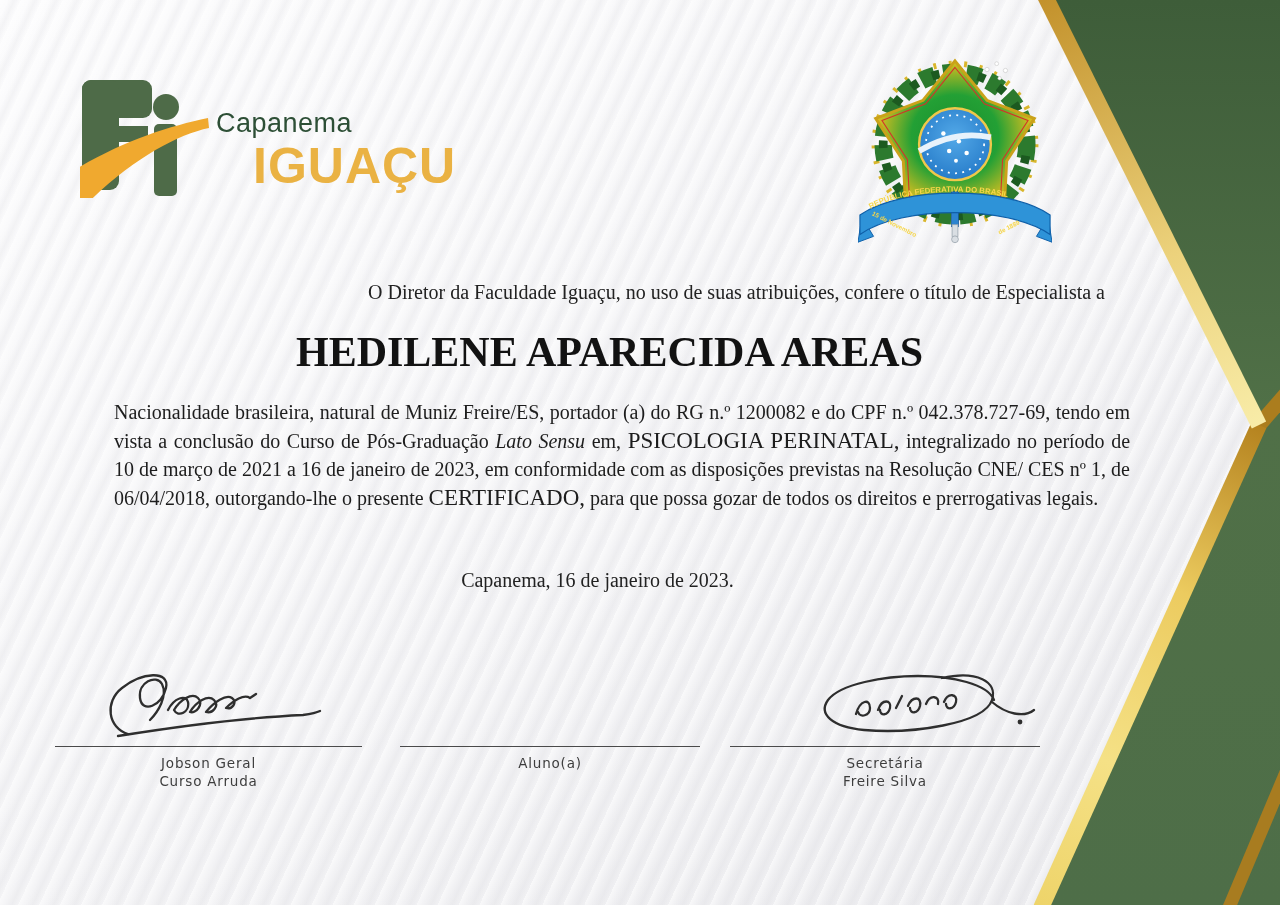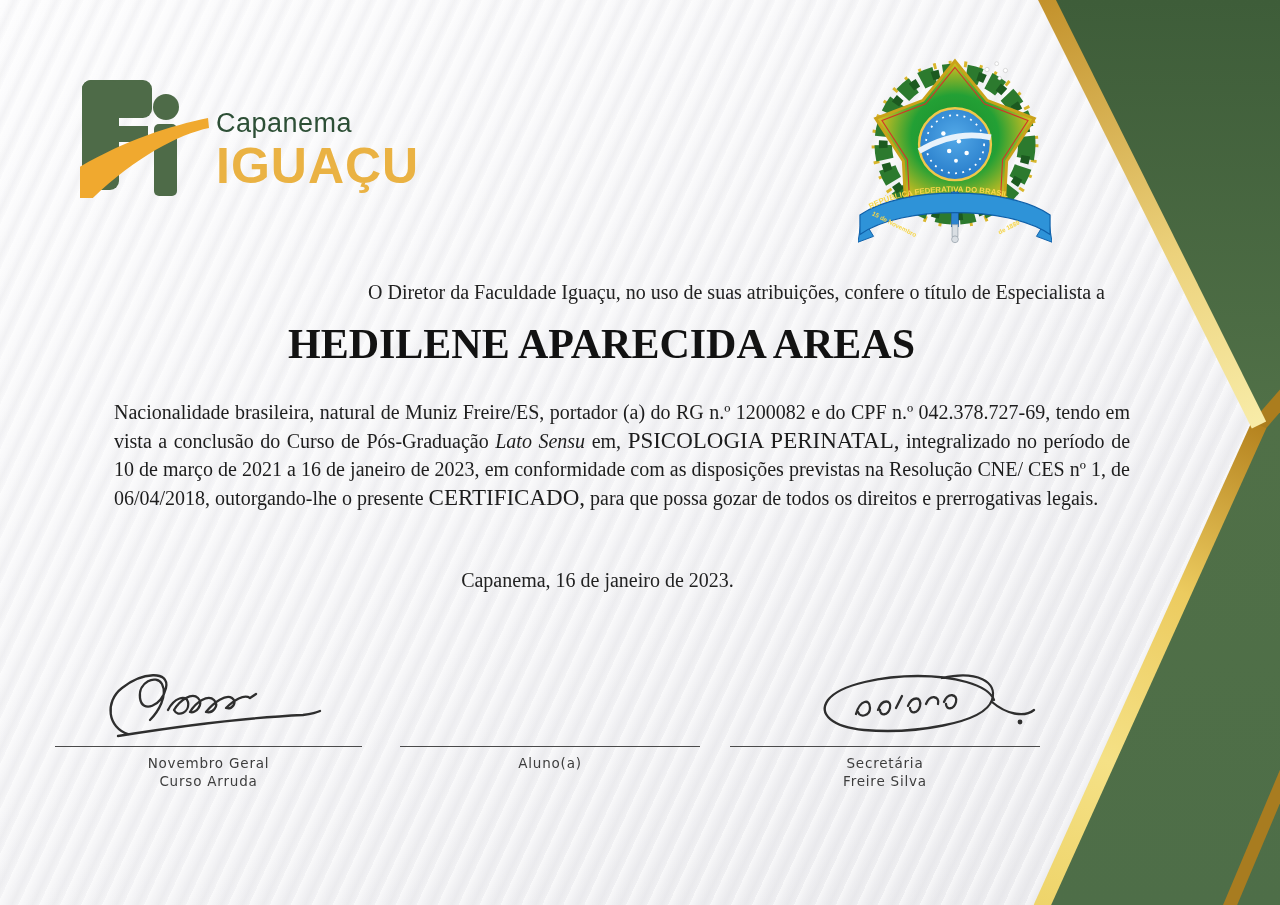--- a/index.html
+++ b/index.html
@@ -9,27 +9,27 @@
       repeating-linear-gradient(115deg, rgba(255,255,255,.55) 0px, rgba(255,255,255,0) 7px, rgba(206,206,212,.18) 13px, rgba(255,255,255,0) 19px),
       linear-gradient(150deg,#fcfcfd 0%,#f4f4f6 55%,#ebebee 100%);
     font-family:"Liberation Serif",serif;color:#1e1e1e;
   }
   .deco{position:absolute;inset:0;pointer-events:none;}
   
   .brand{position:absolute;left:80px;top:78px;width:420px;height:130px;}
   .brand-mark{position:absolute;left:0;top:0;}
   .brand-text{position:absolute;left:136px;top:30px;font-family:"Liberation Sans",sans-serif;}
   .brand-line1{font-size:27px;font-weight:500;color:#2d4f36;letter-spacing:.5px;}
-  .brand-line2{font-size:50px;font-weight:800;color:#eab243;letter-spacing:1px;margin-top:-2px;}
+  .brand-line2{font-size:50px;font-weight:800;color:#eab243;letter-spacing:1px;margin-top:-2px;margin-left:37px;}
   
   .emblem{position:absolute;left:858px;top:54px;}
   
   .intro{position:absolute;left:90px;top:281px;width:1015px;text-align:right;font-size:20px;color:#222;}
   .recipient{position:absolute;left:90px;top:316px;width:1015px;text-align:center;
-    font-size:42px;font-weight:700;color:#121212;margin:4px;letter-spacing:0;}
+    font-size:42px;font-weight:700;color:#121212;margin:12px;letter-spacing:0;}
   .bodytext{position:absolute;left:98px;top:382px;width:1016px;font-size:20px;line-height:28.5px;
     text-align:justify;color:#1d1d1d;margin:16px;}
   .bodytext .lg{font-size:23px;}
   .bodytext em{font-style:italic;}
   .place-date{position:absolute;left:90px;top:569px;width:1015px;text-align:center;font-size:20px;color:#222;}
   
   .sig{position:absolute;top:746px;font-family:"DejaVu Sans",sans-serif;color:#3d3d3d;}
   .sig-line{border-top:1.4px solid #4a4a4a;height:0;margin-bottom:7px;}
   .sig-role,.sig-name{text-align:center;font-size:13.5px;letter-spacing:.8px;line-height:18px;}
   .sig-1{left:55px;width:307px;}
@@ -161,21 +161,21 @@
   </svg>
   <svg class="scribble" style="left:792px;top:664px;" width="250" height="85" viewBox="0 0 250 85" aria-hidden="true">
     <path d="M150,14 C185,6 206,18 200,36 C192,60 120,70 72,66 C40,63 26,50 36,36 C48,20 92,12 126,12 C160,12 196,20 202,36"></path>
     <path d="M64,50 C68,36 78,34 78,44 C78,52 68,54 66,48 M86,46 C90,34 100,36 98,44 C96,52 88,52 88,46 M104,44 L110,32 M116,42 C120,32 130,32 128,42 C126,50 118,50 118,44 M134,40 C138,30 148,32 146,40 M152,38 C156,28 166,30 164,38 C162,46 154,46 154,40"></path>
     <path d="M200,38 C214,50 232,54 242,46"></path>
     <circle cx="228" cy="58" r="2.4" fill="#2e2e2e" stroke="none"></circle>
   </svg>
 
   <div class="sig sig-1">
     <div class="sig-line"></div>
-    <div class="sig-role">Novembro Geral</div>
+    <div class="sig-role">Jobson Geral</div>
     <div class="sig-name">Curso Arruda</div>
   </div>
   <div class="sig sig-2">
     <div class="sig-line"></div>
     <div class="sig-role">Aluno(a)</div>
     <div class="sig-name"></div>
   </div>
   <div class="sig sig-3">
     <div class="sig-line"></div>
     <div class="sig-role">Secretária</div>

